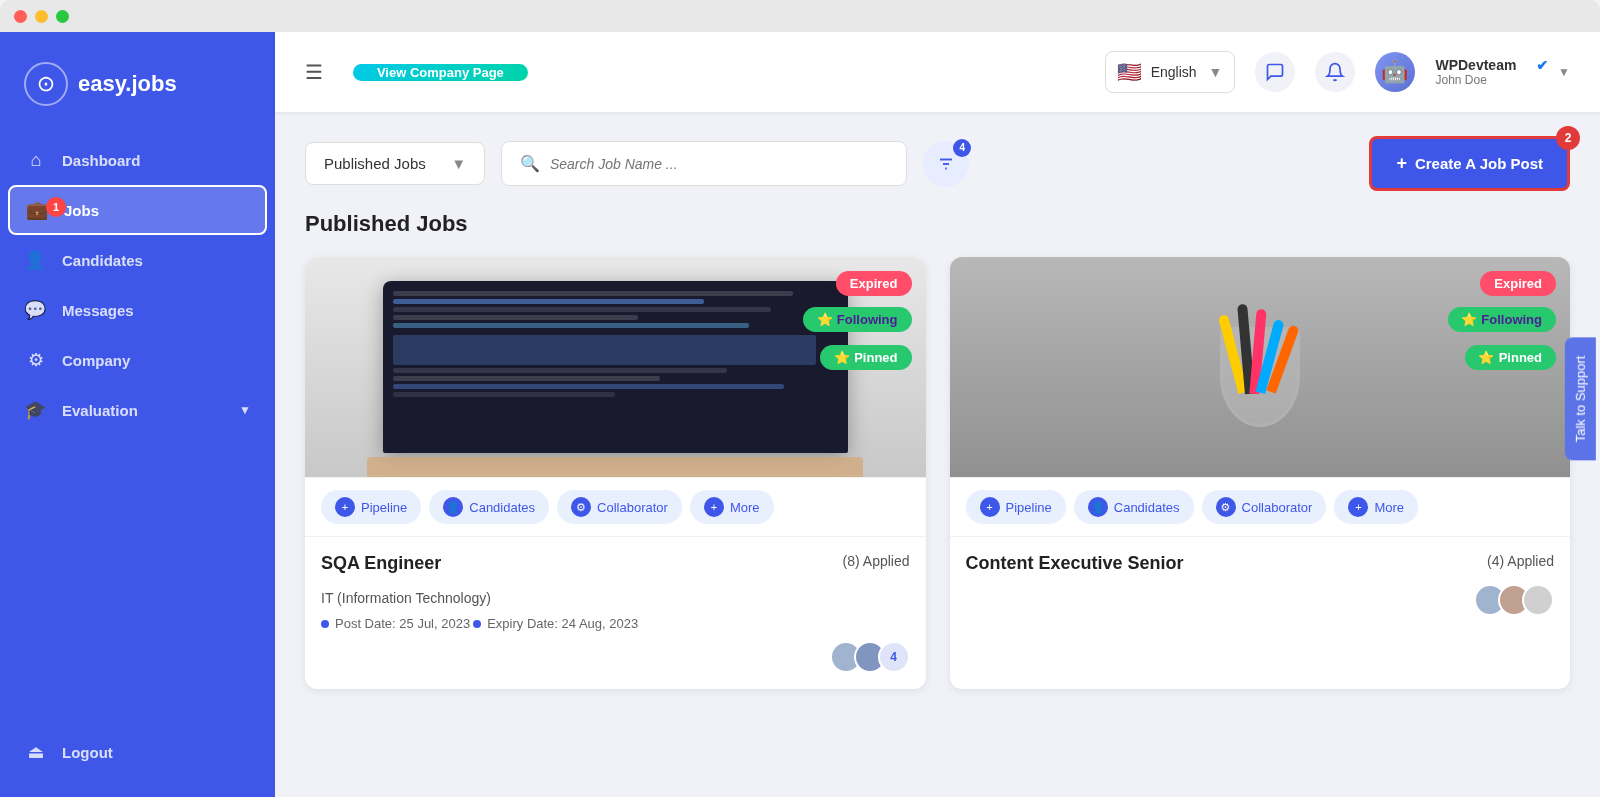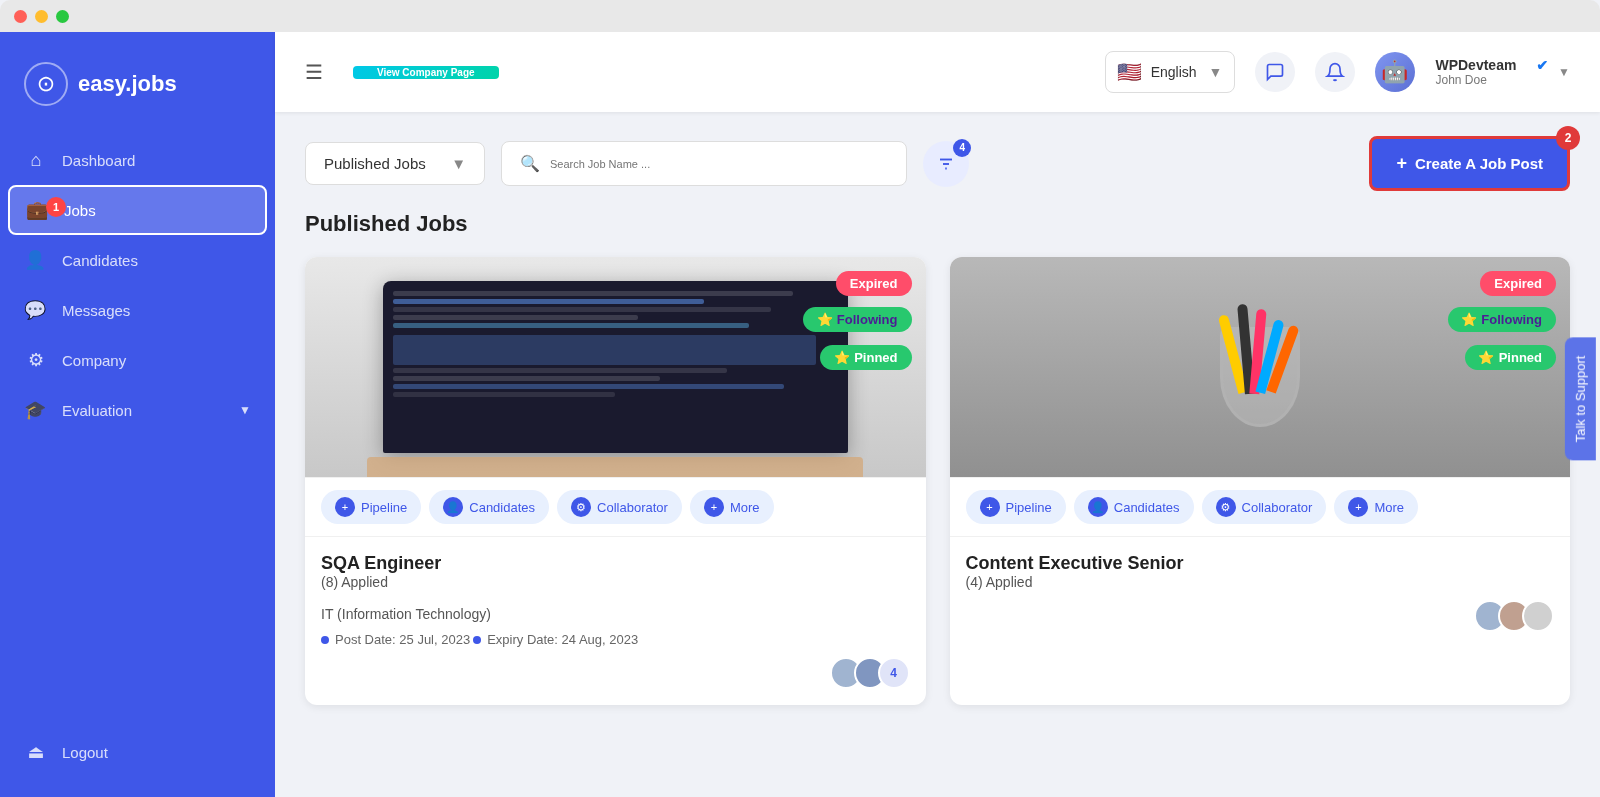--- a/index.html
+++ b/index.html
@@ -19,32 +19,32 @@
     .sidebar { width: 275px; background: #3f57e8; flex-shrink: 0; display: flex; flex-direction: column; padding: 20px 0; }
     .sidebar-logo { display: flex; align-items: center; gap: 10px; padding: 10px 24px 30px; }
     .sidebar-logo-icon { width: 44px; height: 44px; border-radius: 50%; border: 2px solid rgba(255,255,255,0.5); display: flex; align-items: center; justify-content: center; color: white; font-size: 22px; }
     .sidebar-logo-text { color: white; font-size: 22px; font-weight: 600; }
 
     .sidebar-nav { flex: 1; }
     .sidebar-item { display: flex; align-items: center; gap: 14px; padding: 14px 24px; color: rgba(255,255,255,0.8); cursor: pointer; position: relative; transition: background 0.2s; font-size: 15px; }
     .sidebar-item.active { background: rgba(255,255,255,0.2); color: white; border: 2px solid white; border-radius: 8px; margin: 0 8px; padding: 12px 16px; }
     .sidebar-item .icon { font-size: 18px; width: 24px; text-align: center; }
     .sidebar-badge { background: #ff4444; color: white; border-radius: 50%; width: 20px; height: 20px; font-size: 11px; font-weight: bold; display: flex; align-items: center; justify-content: center; position: absolute; top: 10px; left: 36px; }
-    .sidebar-item-label { font-weight: 400; }
+    .sidebar-item-label { font-weight: 700; }
     .sidebar-chevron { margin-left: auto; font-size: 12px; }
 
     .sidebar-logout { margin-top: auto; }
 
     
     .main-content { flex: 1; display: flex; flex-direction: column; background: #f0f2f7; }
 
     
     .header { background: white; height: 80px; display: flex; align-items: center; padding: 0 30px; gap: 20px; flex-shrink: 0; box-shadow: 0 1px 4px rgba(0,0,0,0.08); }
     .header-menu-icon { font-size: 20px; color: #555; cursor: pointer; margin-right: 10px; }
-    .view-company-btn { background: linear-gradient(135deg, #00c8e8, #00d4a8); color: white; border: none; padding: 1px 24px; border-radius: 4px; font-size: 10px; font-weight: 600; cursor: pointer; white-space: nowrap; }
+    .view-company-btn { background: linear-gradient(135deg, #00c8e8, #00d4a8); color: white; border: none; padding: 1px 24px; border-radius: 16px; font-size: 13px; font-weight: 600; cursor: pointer; white-space: nowrap; }
     .header-spacer { flex: 1; }
     .lang-selector { display: flex; align-items: center; gap: 8px; border: 1px solid #ddd; border-radius: 8px; padding: 8px 12px; cursor: pointer; font-size: 14px; color: #333; }
     .lang-flag { font-size: 20px; }
     .header-icon-btn { width: 40px; height: 40px; border-radius: 50%; display: flex; align-items: center; justify-content: center; background: #f0f2f7; cursor: pointer; font-size: 18px; color: #555; }
     .user-info { display: flex; align-items: center; gap: 10px; cursor: pointer; }
     .user-avatar { width: 40px; height: 40px; border-radius: 50%; background: linear-gradient(135deg, #7c93f5, #5b6fd4); display: flex; align-items: center; justify-content: center; color: white; font-size: 16px; overflow: hidden; }
     .user-text { display: flex; flex-direction: column; }
     .user-name { font-size: 14px; font-weight: 600; color: #333; display: flex; align-items: center; gap: 20px; }
     .user-role { font-size: 12px; color: #777; }
     .verified-icon { color: #1877f2; font-size: 14px; }
@@ -52,21 +52,21 @@
 
     
     .content-area { flex: 1; padding: 24px 30px; overflow-y: auto; }
 
     
     .filter-bar { display: flex; align-items: center; gap: 16px; margin-bottom: 20px; }
     .filter-dropdown { display: flex; align-items: center; gap: 10px; background: white; border: 1px solid #ddd; border-radius: 8px; padding: 12px 18px; font-size: 15px; color: #333; cursor: pointer; min-width: 180px; }
     .filter-dropdown-arrow { margin-left: auto; color: #888; }
     .search-box { display: flex; align-items: center; gap: 10px; background: white; border: 1px solid #ddd; border-radius: 8px; padding: 12px 18px; flex: 1; }
     .search-icon { color: #aaa; font-size: 16px; }
-    .search-input { border: none; outline: none; font-size: 11px; color: #ef4444; flex: 1; background: transparent; }
+    .search-input { border: none; outline: none; font-size: 14px; color: #ef4444; flex: 1; background: transparent; font-style: italic; }
     .filter-btn { position: relative; width: 46px; height: 46px; background: #e8ecff; border-radius: 50%; display: flex; align-items: center; justify-content: center; cursor: pointer; font-size: 18px; color: #3f57e8; }
     .filter-count { position: absolute; top: -2px; right: -2px; background: #3f57e8; color: white; border-radius: 50%; width: 18px; height: 18px; font-size: 10px; font-weight: bold; display: flex; align-items: center; justify-content: center; }
     .create-job-btn-wrapper { position: relative; }
     .create-job-btn { display: flex; align-items: center; gap: 8px; background: #3f57e8; color: white; border: none; padding: 14px 24px; border-radius: 8px; font-size: 15px; font-weight: 600; cursor: pointer; border: 3px solid #e03a3a; }
     .create-job-badge { position: absolute; top: -10px; right: -10px; background: #e03a3a; color: white; border-radius: 50%; width: 24px; height: 24px; font-size: 12px; font-weight: bold; display: flex; align-items: center; justify-content: center; }
 
     
     .section-title { font-size: 22px; font-weight: 700; color: #222; margin-bottom: 20px; }
 
     
@@ -77,21 +77,21 @@
     .job-card-image { position: relative; height: 220px; overflow: hidden; }
     .badge-expired { position: absolute; top: 14px; right: 14px; background: #ff4d6a; color: white; padding: 5px 14px; border-radius: 20px; font-size: 13px; font-weight: 600; }
     .badge-following { position: absolute; top: 50px; right: 14px; background: #28c86e; color: #4c1d95; padding: 5px 14px; border-radius: 20px; font-size: 13px; font-weight: 600; display: flex; align-items: center; gap: 5px; }
     .badge-pinned { position: absolute; top: 88px; right: 14px; background: #28c86e; color: white; padding: 5px 14px; border-radius: 20px; font-size: 13px; font-weight: 600; display: flex; align-items: center; gap: 5px; }
 
     .job-card-actions { display: flex; align-items: center; gap: 8px; padding: 12px 16px; border-top: 1px solid #f0f0f0; border-bottom: 1px solid #f0f0f0; flex-wrap: wrap; }
     .action-btn { display: flex; align-items: center; gap: 6px; background: #e8f0fe; color: #3f57e8; border: none; padding: 7px 14px; border-radius: 20px; font-size: 13px; cursor: pointer; font-weight: 500; }
     .action-btn .action-icon { background: #3f57e8; color: white; border-radius: 50%; width: 20px; height: 20px; display: flex; align-items: center; justify-content: center; font-size: 11px; }
 
     .job-card-body { padding: 16px; }
-    .job-title-row { display: flex; align-items: flex-start; justify-content: space-between; margin-bottom: 6px; flex-direction: column; }
+    .job-title-row { display: flex; align-items: flex-start; justify-content: space-between; margin-bottom: 6px; }
     .job-title { font-size: 18px; font-weight: 700; color: #222; }
     .applied-count { font-size: 14px; color: #555; }
     .job-category { font-size: 14px; color: #555; margin-bottom: 10px; margin-top: 16px; }
     .job-dates { font-size: 13px; color: #666; display: flex; flex-direction: row; gap: 3px; }
     .job-dates .dot-indicator { display: inline-block; width: 8px; height: 8px; border-radius: 50%; background: #3f57e8; margin-right: 6px; }
 
     .job-footer { display: flex; align-items: center; justify-content: flex-end; margin-top: 10px; }
     .avatar-stack { display: flex; }
     .avatar-small { width: 32px; height: 32px; border-radius: 50%; border: 2px solid white; margin-left: -8px; background: #ccc; display: flex; align-items: center; justify-content: center; font-size: 12px; color: #555; overflow: hidden; }
     .avatar-small:first-child { margin-left: 0; }

